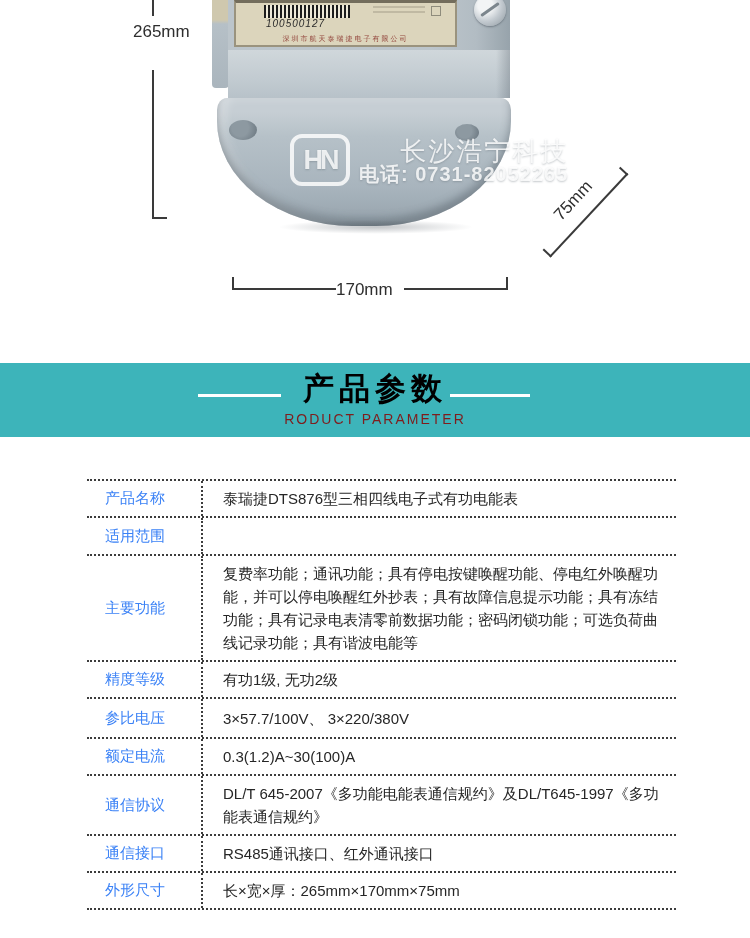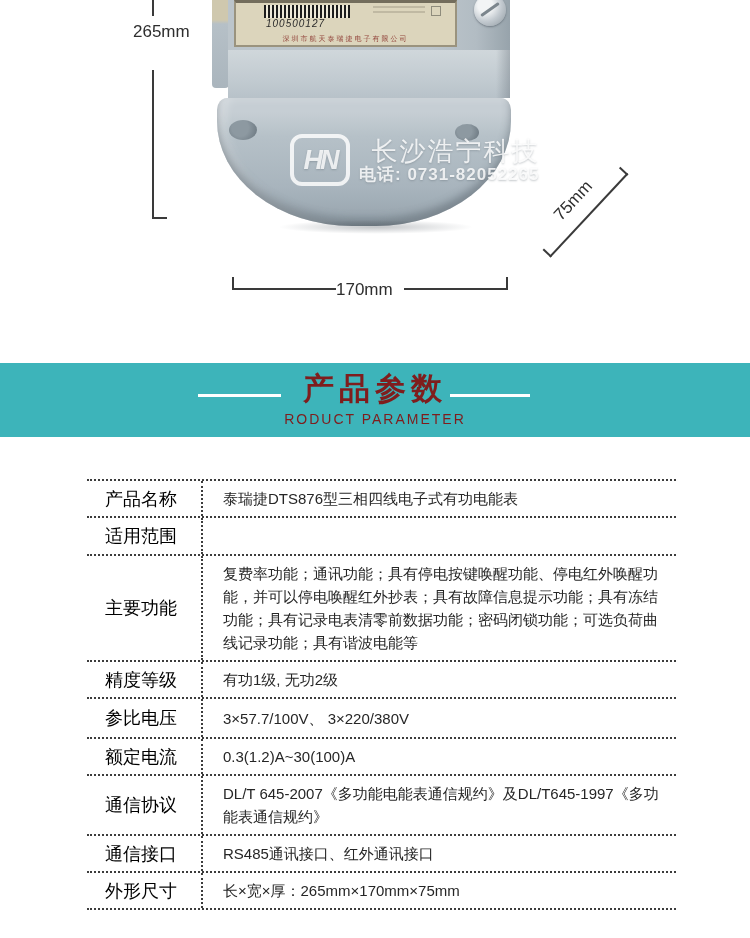--- a/index.html
+++ b/index.html
@@ -40,57 +40,57 @@
     box-shadow:inset 0 -7px 9px rgba(70,82,92,.45), inset 8px 0 10px rgba(255,255,255,.35);}
   .cap-left{position:absolute;left:12px;top:22px;width:28px;height:20px;border-radius:50%;
     background:radial-gradient(circle at 40% 40%,#8d99a1 0 40%,#66727b 100%);}
   .cap-right{position:absolute;right:32px;top:26px;width:24px;height:17px;border-radius:50%;
     background:radial-gradient(circle at 40% 40%,#8d99a1 0 40%,#66727b 100%);}
   .ground-shadow{position:absolute;left:66px;top:220px;width:196px;height:14px;border-radius:50%;
     background:radial-gradient(ellipse at center,rgba(40,50,60,.28) 0,rgba(40,50,60,0) 70%);}
   .watermark{position:absolute;left:78px;top:134px;display:flex;align-items:center;z-index:5;
     color:rgba(255,255,255,.82);text-shadow:0 1px 2px rgba(90,100,110,.35);}
   .wm-logo{width:52px;height:44px;border:4px solid rgba(255,255,255,.82);border-radius:12px;
-    display:flex;align-items:center;justify-content:center;font-weight:bold;font-style:italic;
+    display:flex;align-items:center;justify-content:center;font-weight:bold;
     font-size:27px;letter-spacing:-3px;flex:0 0 auto;}
   .wm-right{margin-left:9px;text-align:right;}
   .wm-company{font-size:26px;letter-spacing:2px;line-height:28px;white-space:nowrap;}
-  .wm-phone{font-size:17px;font-weight:bold;letter-spacing:1px;line-height:19px;white-space:nowrap;}
+  .wm-phone{font-size:20px;font-weight:bold;letter-spacing:1px;line-height:19px;white-space:nowrap;}
   
   .dim{color:#2e2e2e;font-size:17px;}
   .dimH-tick{position:absolute;left:152px;top:0;width:2px;height:16px;background:#3a3a3a;}
   .dimH-label{position:absolute;left:133px;top:22px;}
   .dimH-line{position:absolute;left:152px;top:70px;width:15px;height:149px;
     border-left:2px solid #3a3a3a;border-bottom:2px solid #3a3a3a;box-sizing:border-box;}
   .dimW-tickL{position:absolute;left:232px;top:277px;width:2px;height:13px;background:#3a3a3a;}
   .dimW-tickR{position:absolute;left:506px;top:277px;width:2px;height:13px;background:#3a3a3a;}
   .dimW-lineL{position:absolute;left:233px;top:288px;width:103px;height:2px;background:#3a3a3a;}
   .dimW-lineR{position:absolute;left:404px;top:288px;width:103px;height:2px;background:#3a3a3a;}
   .dimW-label{position:absolute;left:336px;top:280px;width:68px;text-align:left;}
   .dimD{position:absolute;left:523px;top:188px;width:114px;height:38px;
     transform:rotate(-47deg);transform-origin:center center;text-align:center;}
   .dimD-label{display:block;}
   .dimD-line{margin-top:1px;height:11px;border-left:2px solid #3a3a3a;border-right:2px solid #3a3a3a;
     border-bottom:2px solid #3a3a3a;box-sizing:border-box;}
   
   .banner{position:absolute;left:0;top:363px;width:750px;height:74px;text-align:center;}
-  .banner-title{padding-top:5px;font-size:31px;font-weight:bold;letter-spacing:5px;color:#7f1d1d;}
+  .banner-title{padding-top:5px;font-size:31px;font-weight:bold;letter-spacing:5px;color:#000000;}
   .banner-sub{margin-top:1px;font-size:14px;color:#7f1d1d;letter-spacing:2px;}
   .banner-line{position:absolute;top:31px;height:3px;background:#ffffff;}
   .banner-line.left{left:198px;width:83px;}
   .banner-line.right{left:450px;width:80px;}
   
   .params{position:absolute;left:87px;top:479px;width:589px;}
   .prow{display:flex;border-bottom:2px dotted #3c3c3c;min-height:35px;box-sizing:border-box;}
   .prow:first-child{border-top:2px dotted #3c3c3c;}
   .prow:nth-child(2){min-height:38px;}
   .prow:nth-child(5){min-height:40px;}
   .prow:nth-child(7){min-height:60px;}
   .pcell-label{flex:0 0 116px;width:116px;border-right:2px dotted #3c3c3c;box-sizing:border-box;
-    display:flex;align-items:center;padding-left:18px;font-size:18px;color:#000000;}
+    display:flex;align-items:center;padding-left:18px;font-size:15px;color:#3b82f6;}
   .pcell-value{flex:1;display:flex;align-items:center;padding:6px 8px 6px 20px;
     font-size:15px;line-height:23px;color:#262626;}
 </style>
 </head>
 <body>
 
 <div class="page">
 
   <div class="photo">
     <div class="side-bracket"></div>

